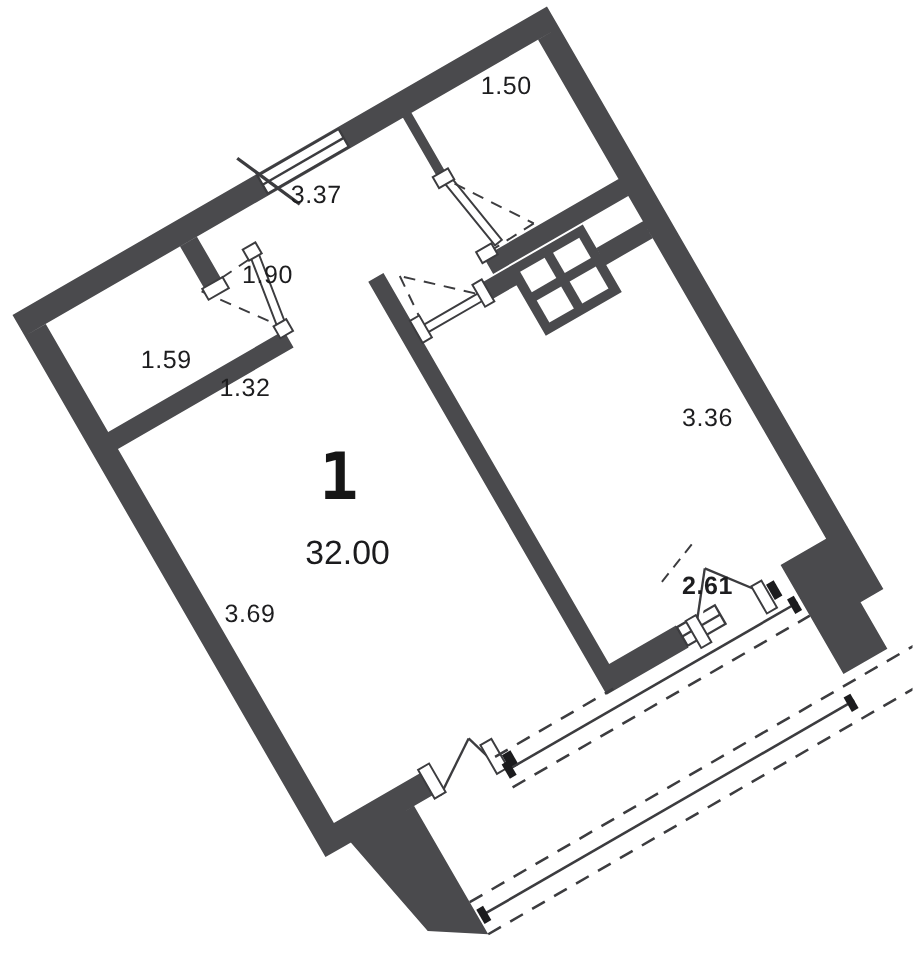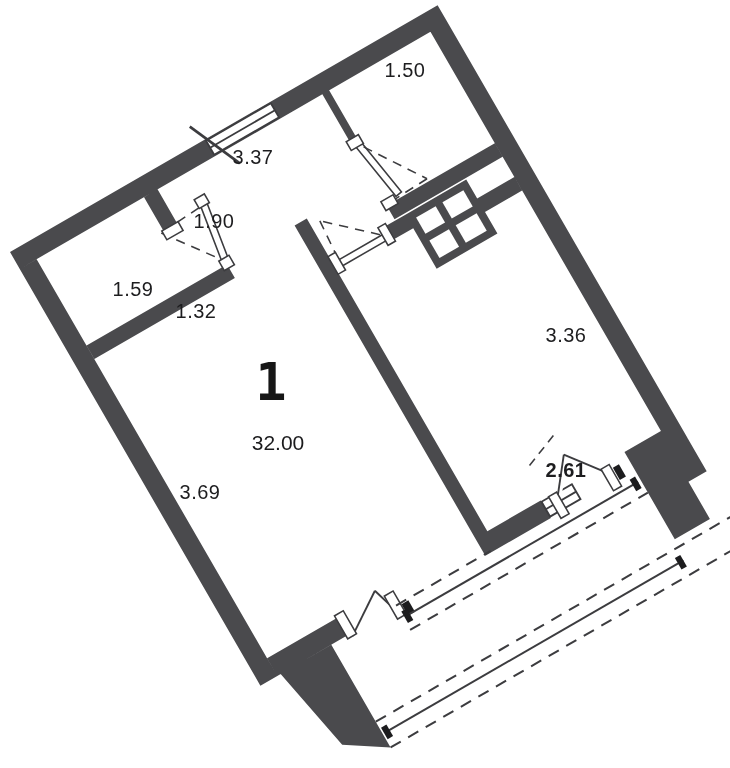--- a/index.html
+++ b/index.html
@@ -13,21 +13,21 @@
     position:absolute;transform:translate(-50%,-50%);
     font-size:20px;color:#1d1d1f;white-space:nowrap;letter-spacing:0.5px;
   }
   .room-count{
     position:absolute;transform:translate(-50%,-50%);
     font-family:"DejaVu Sans Mono",monospace;
     font-size:52px;font-weight:700;color:#161616;
   }
   .area{
     position:absolute;transform:translate(-50%,-50%);
-    font-size:21px;color:#1b1b1d;
+    font-size:27px;color:#1b1b1d;
   }
   .watermark{
     position:absolute;left:230px;top:366px;display:flex;align-items:center;
     pointer-events:none;z-index:5;
   }
   .watermark-text{
     font-size:38px;font-weight:700;letter-spacing:5px;
     color:rgba(125,125,128,0.38);margin-left:8px;
   }
 </style>

